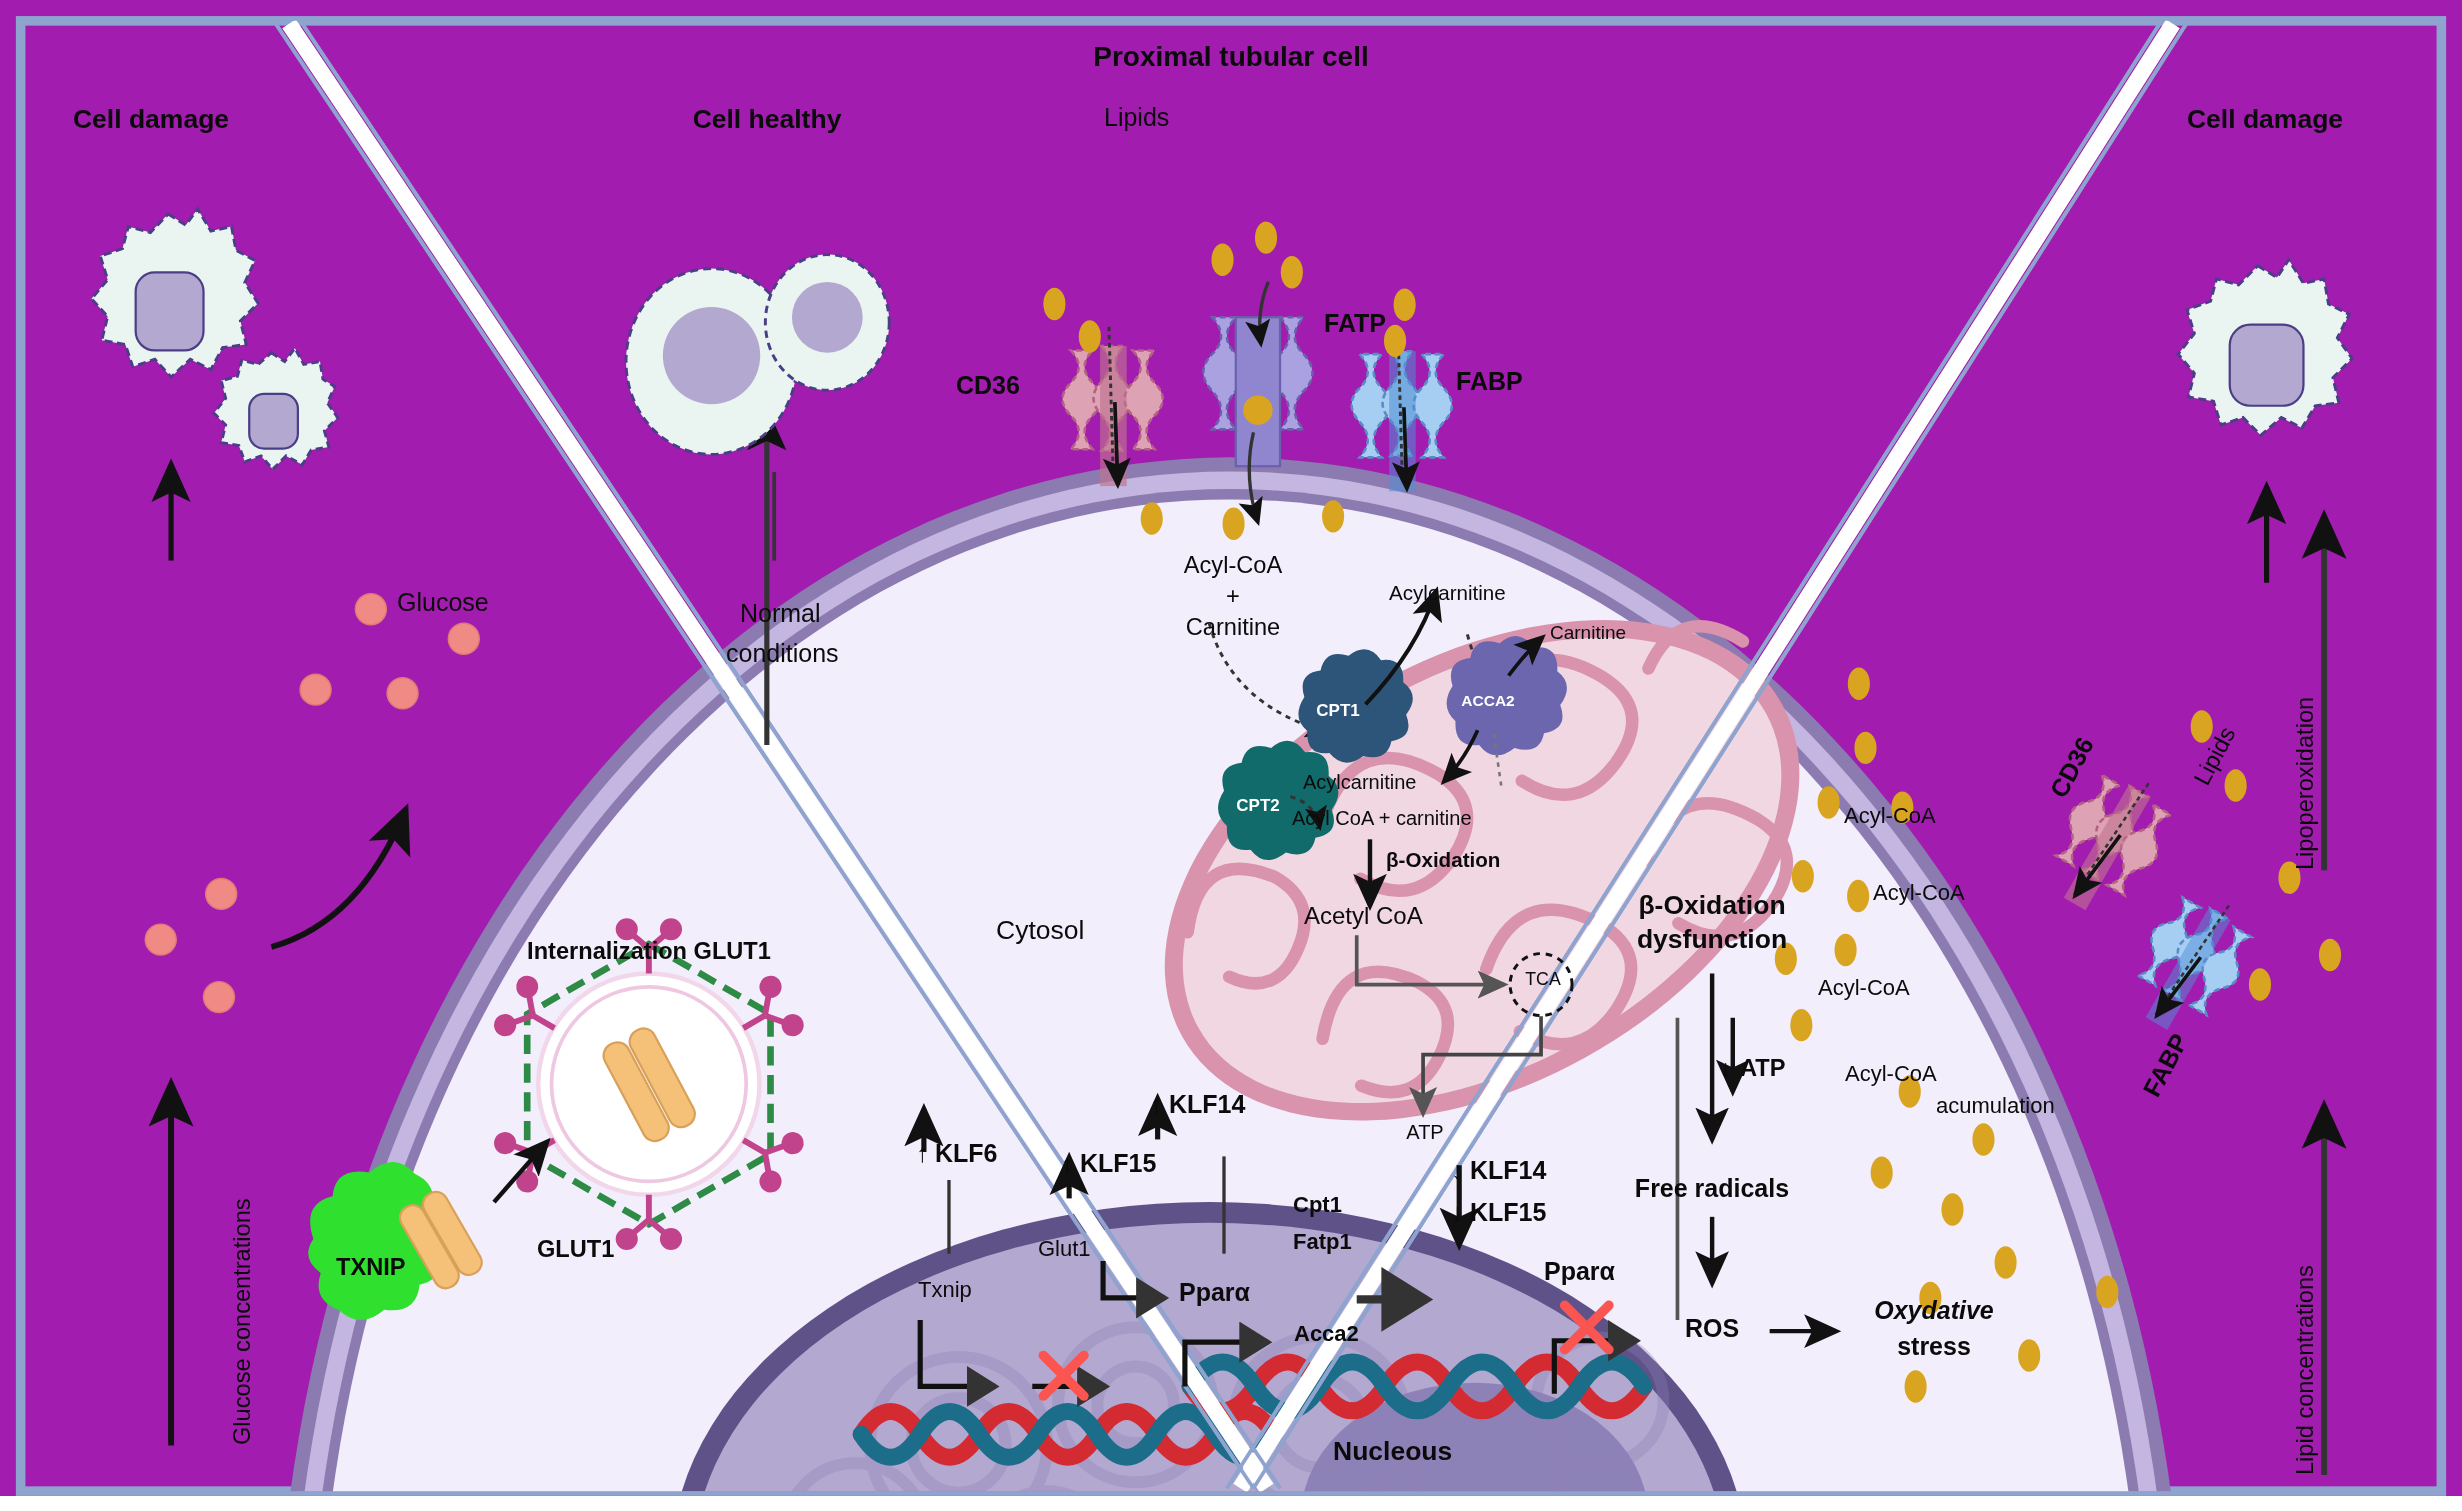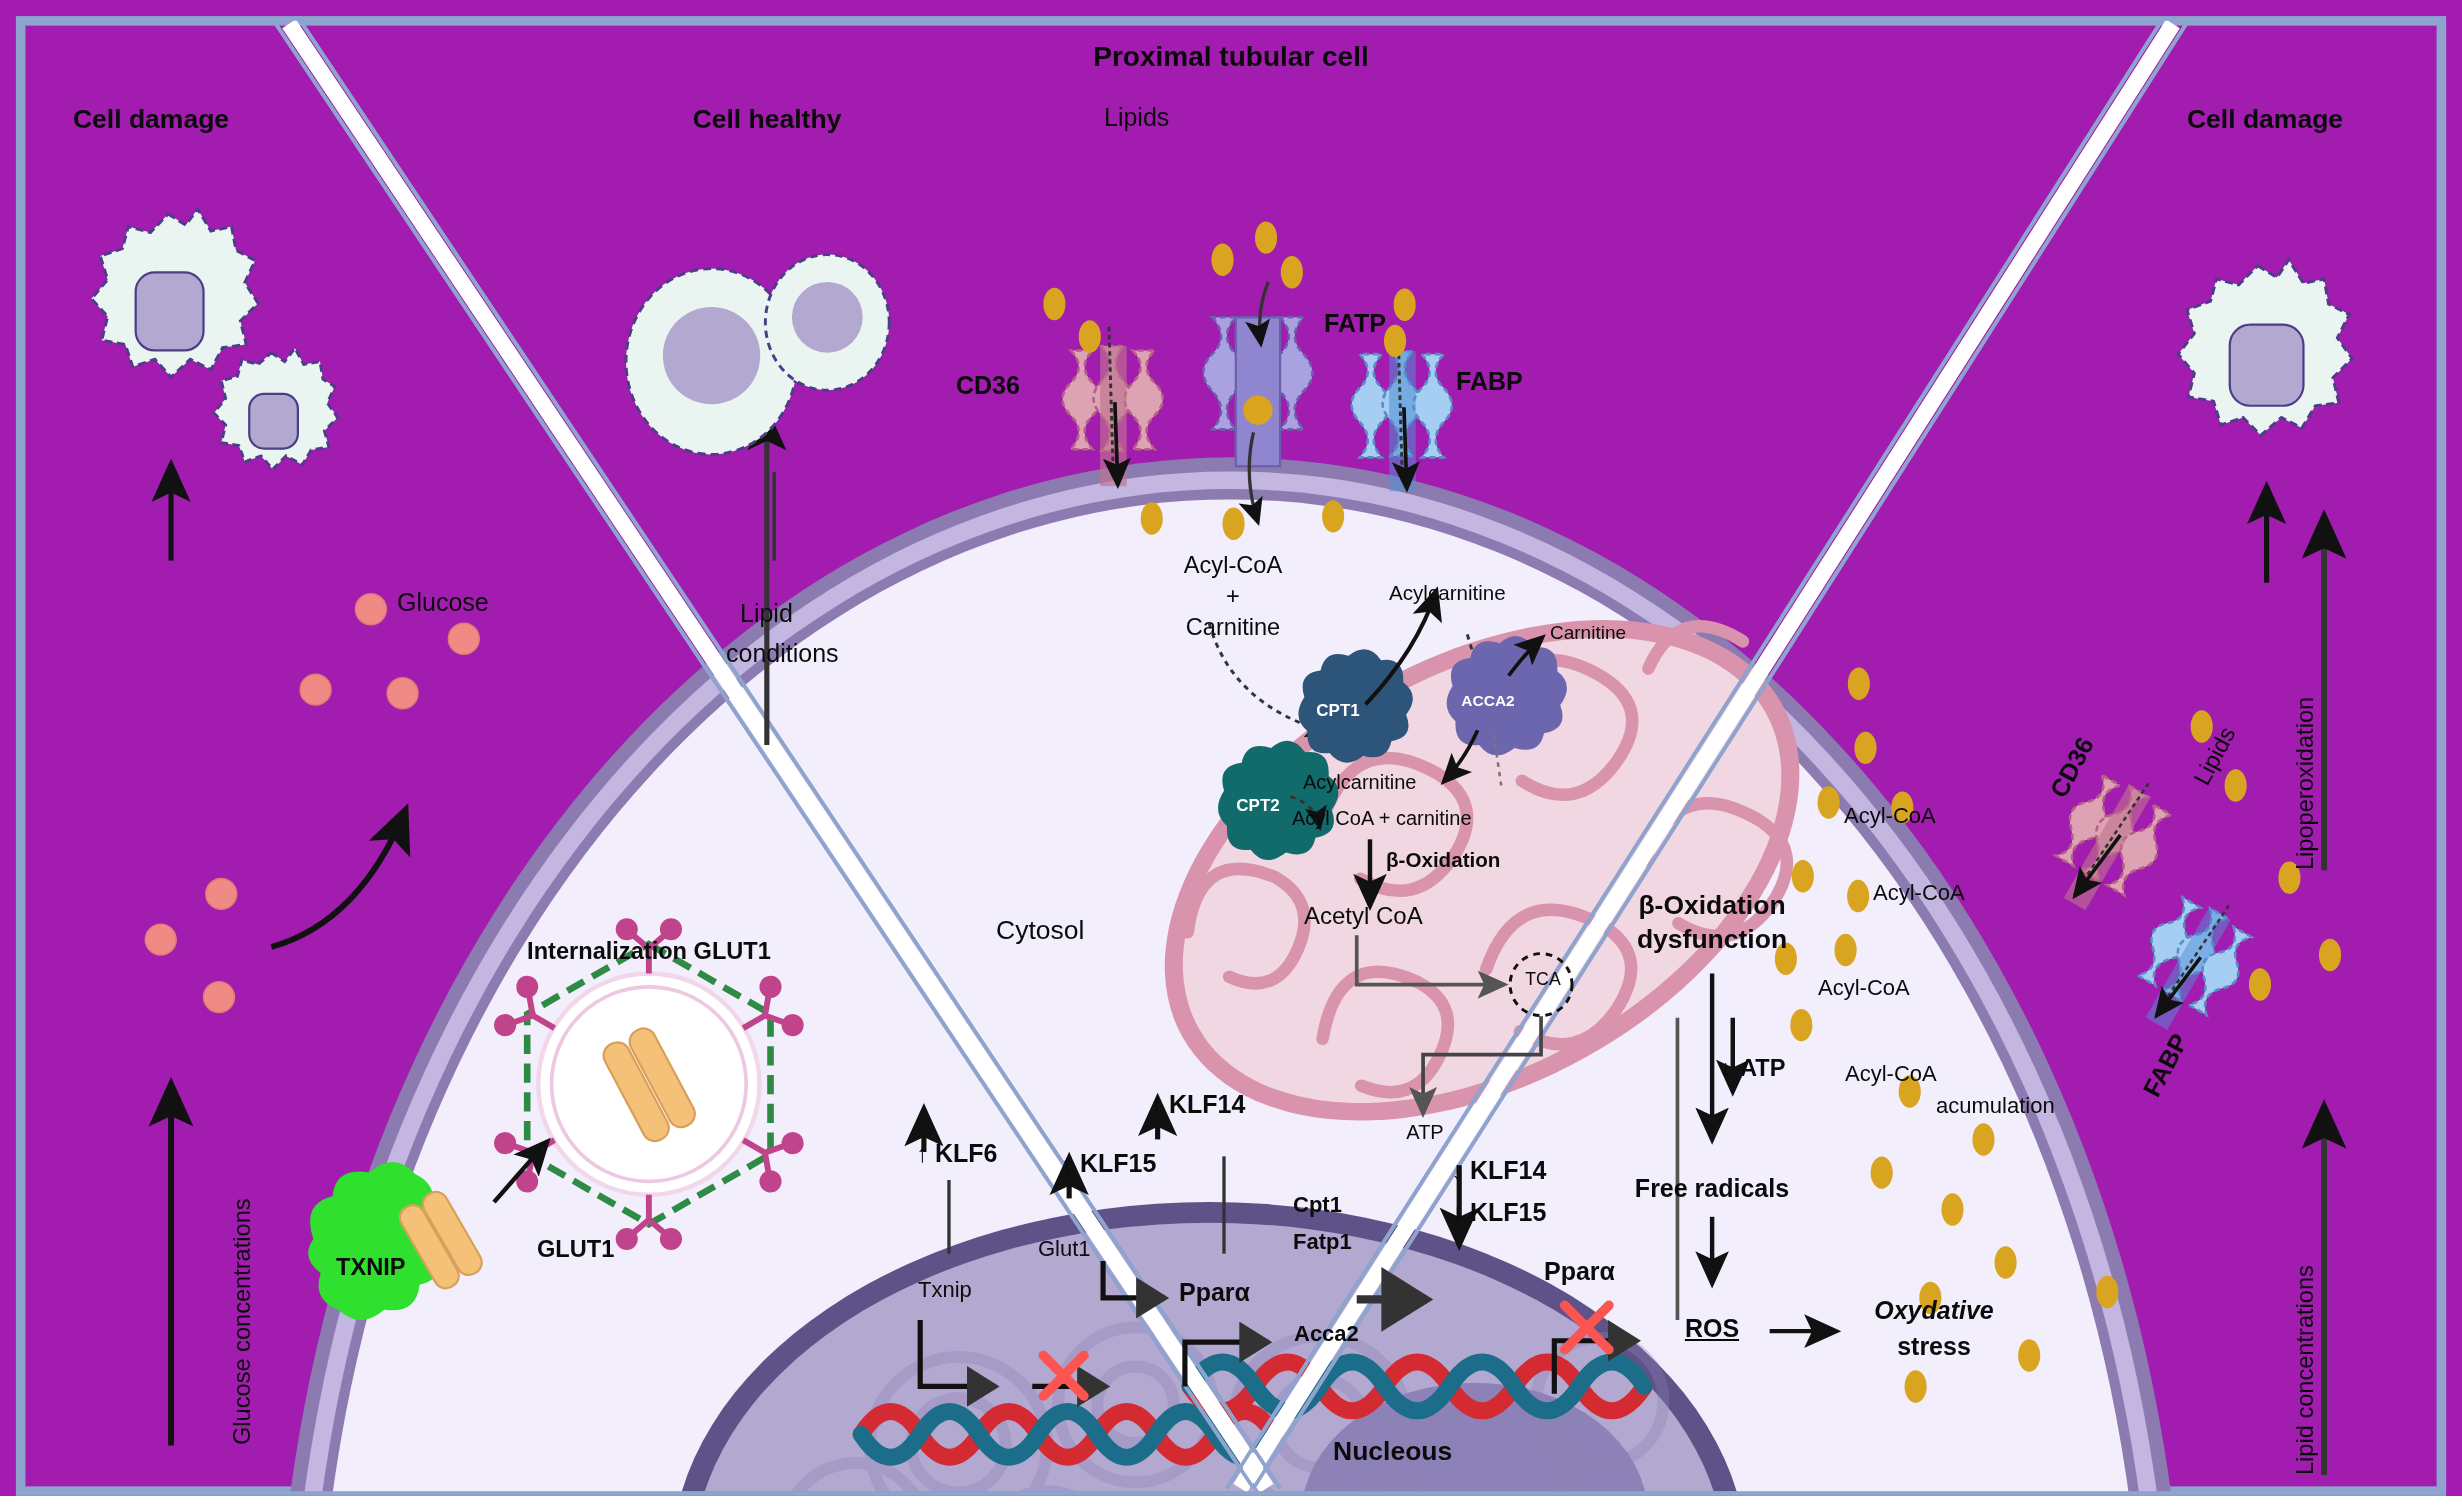--- a/index.html
+++ b/index.html
@@ -374,21 +374,21 @@
     </g>
   </svg>
 
   <div class="lbl b ctr" style="left:1231px;top:41px;font-size:28px;">Proximal tubular cell</div>
 
   <div class="lbl b ctr" style="left:151px;top:105px;font-size:26.5px;">Cell damage</div>
   <div class="lbl" style="left:397px;top:588px;font-size:25px;">Glucose</div>
   <div class="lbl vert" style="left:229px;top:1445px;font-size:23.6px;transform:rotate(-90deg);">Glucose concentrations</div>
 
   <div class="lbl b ctr" style="left:767px;top:105px;font-size:26.5px;">Cell healthy</div>
-  <div class="lbl" style="left:740px;top:599px;font-size:25px;">Lipid</div>
+  <div class="lbl" style="left:740px;top:599px;font-size:25px;">Normal</div>
   <div class="lbl" style="left:726px;top:639px;font-size:25px;">conditions</div>
 
   <div class="lbl b ctr" style="left:2265px;top:105px;font-size:26.5px;">Cell damage</div>
   <div class="lbl vert" style="left:2292px;top:870px;font-size:23.6px;transform:rotate(-90deg);">Lipoperoxidation</div>
   <div class="lbl vert" style="left:2292px;top:1475px;font-size:23.6px;transform:rotate(-90deg);">Lipid concentrations</div>
 
   <div class="lbl" style="left:996px;top:916px;font-size:26.5px;">Cytosol</div>
   <div class="lbl b" style="left:1333px;top:1437px;font-size:26.5px;">Nucleous</div>
 
   <div class="lbl" style="left:1104px;top:103px;font-size:25px;">Lipids</div>
@@ -433,21 +433,21 @@
   <div class="lbl b" style="left:1470px;top:1156px;font-size:25px;">KLF14</div>
   <div class="lbl b" style="left:1451px;top:1198px;font-size:25px;">↓</div>
   <div class="lbl b" style="left:1470px;top:1198px;font-size:25px;">KLF15</div>
   <div class="lbl b" style="left:1544px;top:1257px;font-size:25px;">Pparα</div>
 
   <div class="lbl b ctr" style="left:1712px;top:891px;font-size:26.5px;">β-Oxidation</div>
   <div class="lbl b ctr" style="left:1712px;top:925px;font-size:26.5px;">dysfunction</div>
   <div class="lbl b" style="left:1720px;top:1055px;font-size:23.6px;">↓</div>
   <div class="lbl b" style="left:1740px;top:1055px;font-size:23.6px;">ATP</div>
   <div class="lbl b ctr" style="left:1712px;top:1174px;font-size:25px;">Free radicals</div>
-  <div class="lbl b ctr" style="left:1712px;top:1314px;font-size:25px;text-decoration:underline;">ROS</div>
+  <div class="lbl b ctr" style="left:1712px;top:1314px;font-size:25px;">ROS</div>
   <div class="lbl b ctr" style="left:1934px;top:1296px;font-size:25px;font-style:italic;">Oxydative</div>
   <div class="lbl b ctr" style="left:1934px;top:1332px;font-size:25px;">stress</div>
 
   <div class="lbl" style="left:1844px;top:804px;font-size:22px;">Acyl-CoA</div>
   <div class="lbl" style="left:1873px;top:881px;font-size:22px;">Acyl-CoA</div>
   <div class="lbl" style="left:1818px;top:976px;font-size:22px;">Acyl-CoA</div>
   <div class="lbl" style="left:1845px;top:1062px;font-size:22px;">Acyl-CoA</div>
   <div class="lbl" style="left:1936px;top:1094px;font-size:22px;">acumulation</div>
   <div class="lbl b vert" style="left:2069px;top:774px;font-size:25px;transform:rotate(-62deg);transform-origin:left bottom;">CD36</div>
   <div class="lbl b vert" style="left:2162px;top:1073px;font-size:25px;transform:rotate(-62deg);transform-origin:left bottom;">FABP</div>

